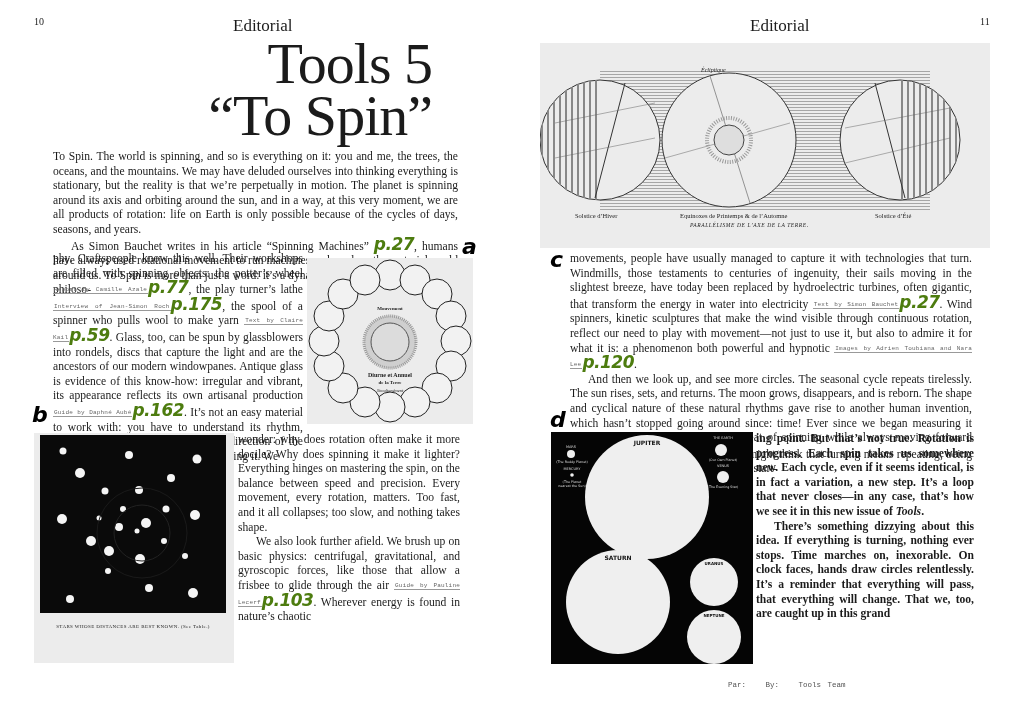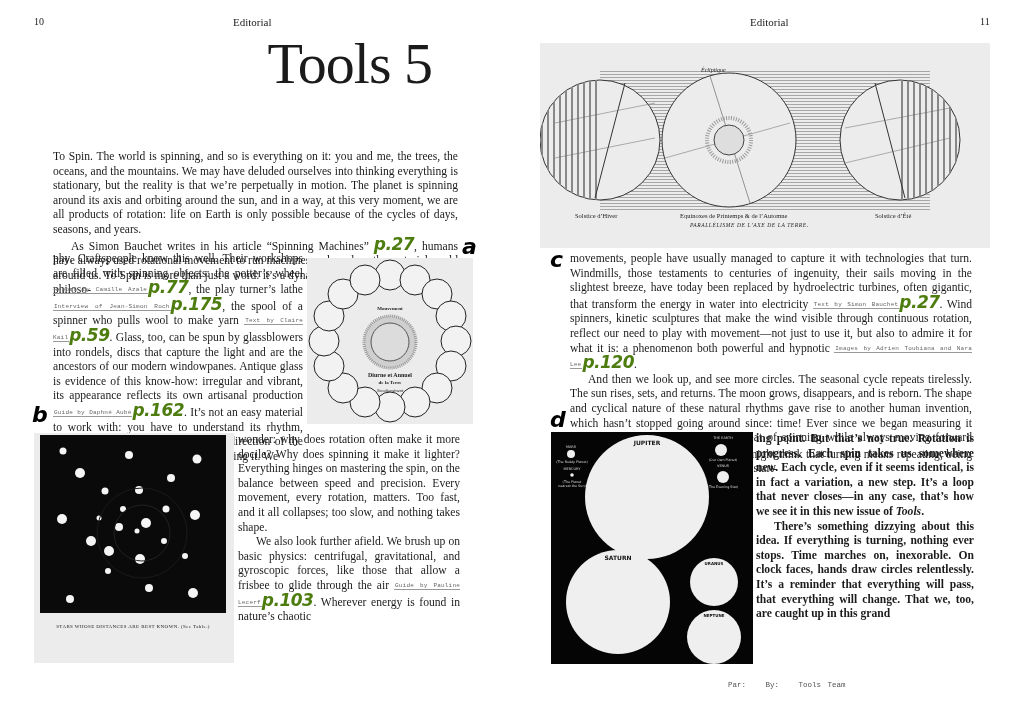--- a/index.html
+++ b/index.html
@@ -2,21 +2,21 @@
 <html><head>
 <meta charset="utf-8">
 <style>
   * { box-sizing: border-box; margin: 0; padding: 0; }
   html, body { width: 1024px; height: 707px; background: #ffffff; overflow: hidden; }
   body { position: relative; font-family: "Liberation Serif", "DejaVu Serif", serif; color: #1b1b1b; }
   .page { position: absolute; top: 0; height: 707px; width: 512px; }
   .page-left { left: 0; }
   .page-right { left: 512px; }
   .folio { position: absolute; top: 16px; font-size: 10px; }
-  .running-head { position: absolute; top: 16px; font-size: 11px; }
+  .running-head { position: absolute; top: 16px; font-size: 17px; }
   .title { position: absolute; left: 132px; top: 38px; width: 300px; text-align: right;
            font-size: 58px; line-height: 52px; letter-spacing: -1px; font-weight: normal; }
   .body-text { position: absolute; font-size: 11.6px; line-height: 14.6px; text-align: justify; }
   .body-text p { text-indent: 0; }
   .body-text p.ind { text-indent: 18px; }
   .credit { font-family: "Liberation Mono", "DejaVu Sans Mono", monospace; font-size: 6px;
             color: #666; border-bottom: 1px solid #999; padding: 0 1px; vertical-align: 2px; letter-spacing: 0.2px; }
   .pref { font-family: "DejaVu Sans", sans-serif; font-weight: bold; font-style: italic;
           font-size: 17px; letter-spacing: -0.5px; color: #4d7c0f; line-height: 12px; }
   .marker { position: absolute; font-family: "DejaVu Sans", sans-serif; font-weight: bold;
@@ -28,20 +28,21 @@
 </style>
 </head>
 <body>
 
 <div class="page page-left">
   <div class="folio" style="left:34px;">10</div>
   <div class="running-head" style="left:233px;">Editorial</div>
 
   <h1 class="title">
     <div>Tools 5</div>
+    <div>“To Spin”</div>
   </h1>
 
   <div class="body-text" style="left:53px; top:150px; width:405px;">
     <p>To Spin. The world is spinning, and so is everything on it: you and me, the trees, the oceans, and the mountains. We may have deluded ourselves into thinking everything is stationary, but the reality is that we’re perpetually in motion. The planet is spinning around its axis and orbiting around the sun, and in a way, at this very moment, we are all products of rotation: life on Earth is only possible because of the cycles of days, seasons, and years.</p>
     <p class="ind">
       <span>As Simon Bauchet writes in his article “Spinning Machines”</span>
       <span class="pref">p.27</span><span>, humans have always used rotational movement to run machines and produce the material world around us. To Spin is more than just a word: it’s a dynamic, a force, a necessity, even a philoso-</span>
     </p>
   </div>
 

